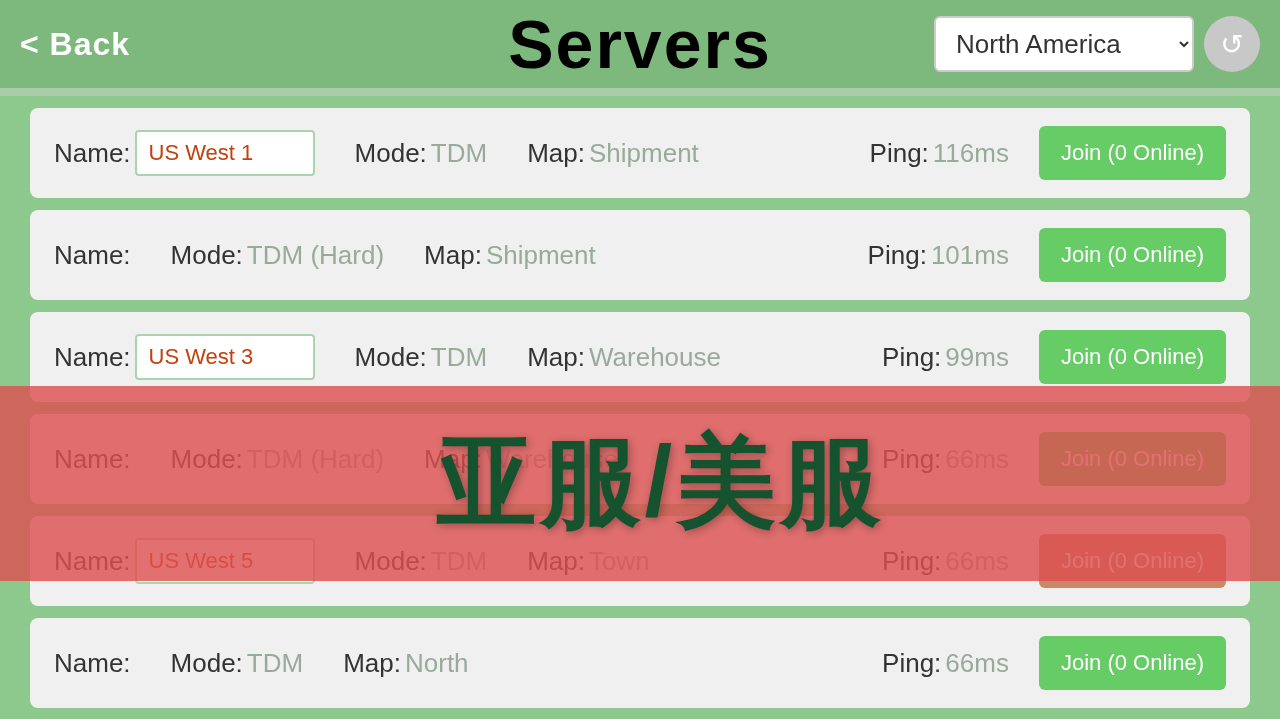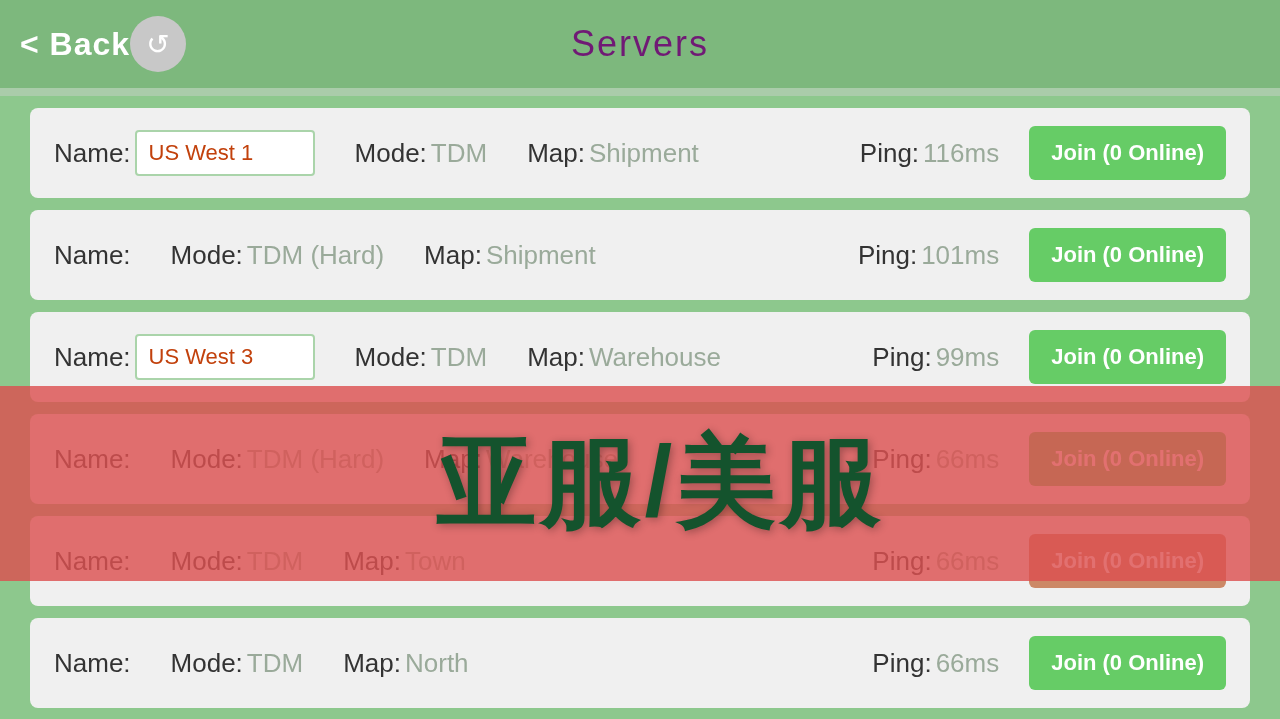--- a/index.html
+++ b/index.html
@@ -10,38 +10,39 @@
       overflow: hidden;
       font-family: 'Segoe UI', Arial, sans-serif;
       background: #7db87d;
     }
 
     
     .header {
       background: #7db87d;
       display: flex;
       align-items: center;
+      justify-content: space-between;
       padding: 0 20px;
       height: 88px;
     }
 
     .back-btn {
       font-size: 32px;
       font-weight: bold;
       color: #fff;
       cursor: pointer;
       background: none;
       border: none;
       letter-spacing: 1px;
     }
 
     .header-title {
-      font-size: 36px;
-      font-weight: normal;
-      color: #701a75;
+      font-size: 68px;
+      font-weight: bold;
+      color: #000000;
       letter-spacing: 2px;
       position: absolute;
       left: 50%;
       transform: translateX(-50%);
     }
 
     .header-right {
       display: flex;
       align-items: center;
       gap: 10px;
@@ -135,21 +136,21 @@
     }
 
     .spacer {
       flex: 1;
     }
 
     .join-btn {
       background: #66cc66;
       color: #fff;
       font-size: 22px;
-      font-weight: bold;
+      font-weight: normal;
       padding: 14px 22px;
       border: none;
       border-radius: 6px;
       cursor: pointer;
       white-space: nowrap;
       min-width: 180px;
     }
 
     .join-btn.offline {
       background: #cc8866;
@@ -184,20 +185,26 @@
       background: #aaccaa;
     }
   </style>
 </head>
 <body>
 
 <div class="header">
   <button class="back-btn">&lt; Back</button>
   <span class="header-title">Servers</span>
   <div class="header-right">
+    <select class="region-select">
+      <option>North America</option>
+      <option>Europe</option>
+      <option>Asia</option>
+      <option>South America</option>
+    </select>
     <button class="refresh-btn">
       <span>↺</span>
     </button>
   </div>
 </div>
 
 <div class="divider"></div>
 
 <div class="content">
 
@@ -288,20 +295,21 @@
       <div class="field-group">
         <span class="field-label">Ping:</span>
         <span class="field-value">66ms</span>
       </div>
       <div style="width:30px"></div>
       <button class="join-btn">Join (0 Online)</button>
     </div>
       <div class="server-row">
       <div class="field-group">
         <span class="field-label">Name:</span>
+        <input class="name-input" type="text" value="US West 5" readonly="" style="">
       </div>
       <div style="width:40px"></div>
       <div class="field-group">
         <span class="field-label">Mode:</span>
         <span class="field-value">TDM</span>
       </div>
       <div style="width:40px"></div>
       <div class="field-group">
         <span class="field-label">Map:</span>
         <span class="field-value">Town</span>

